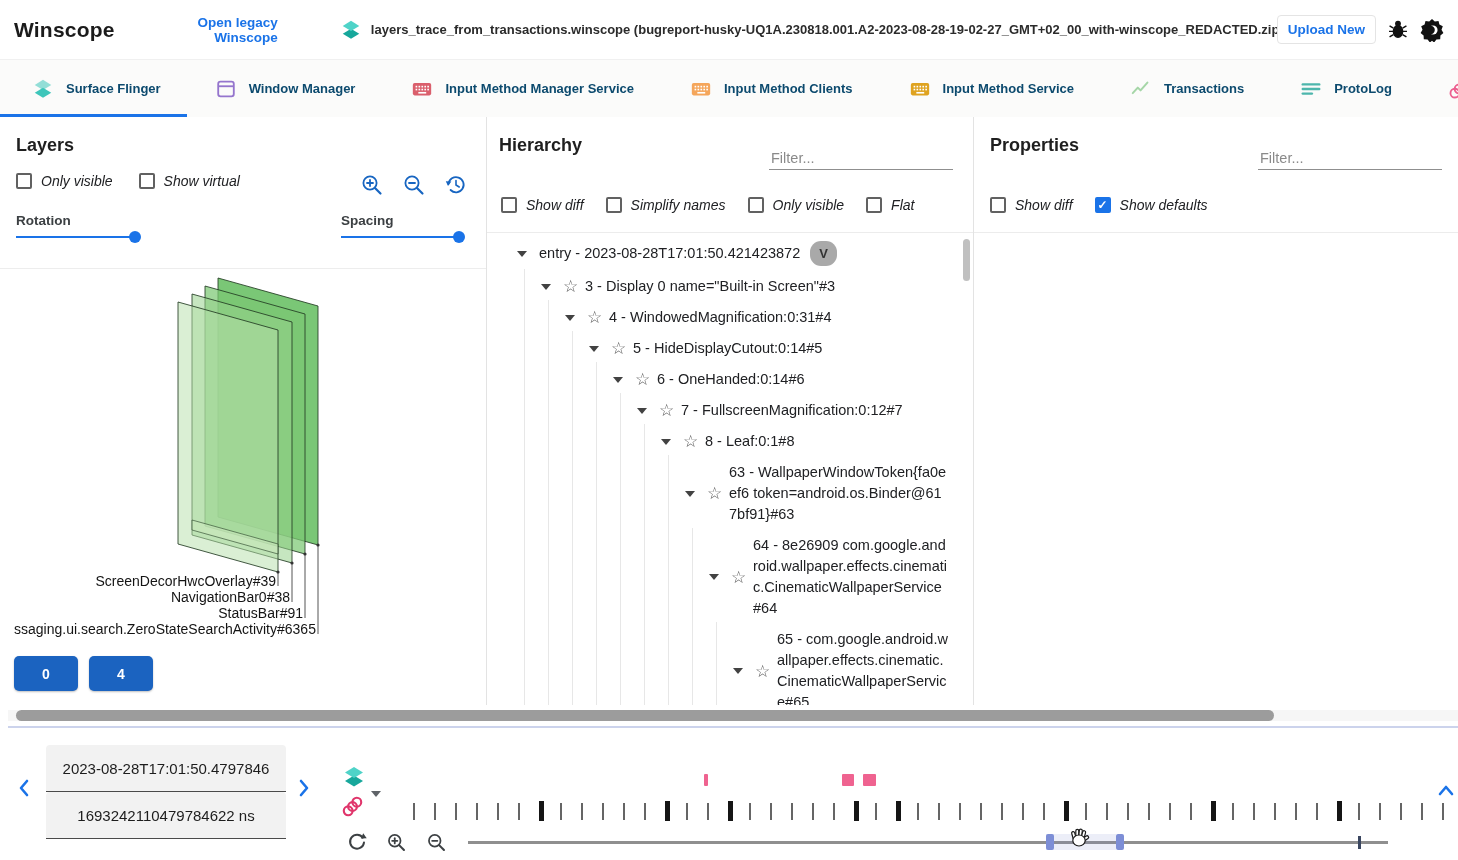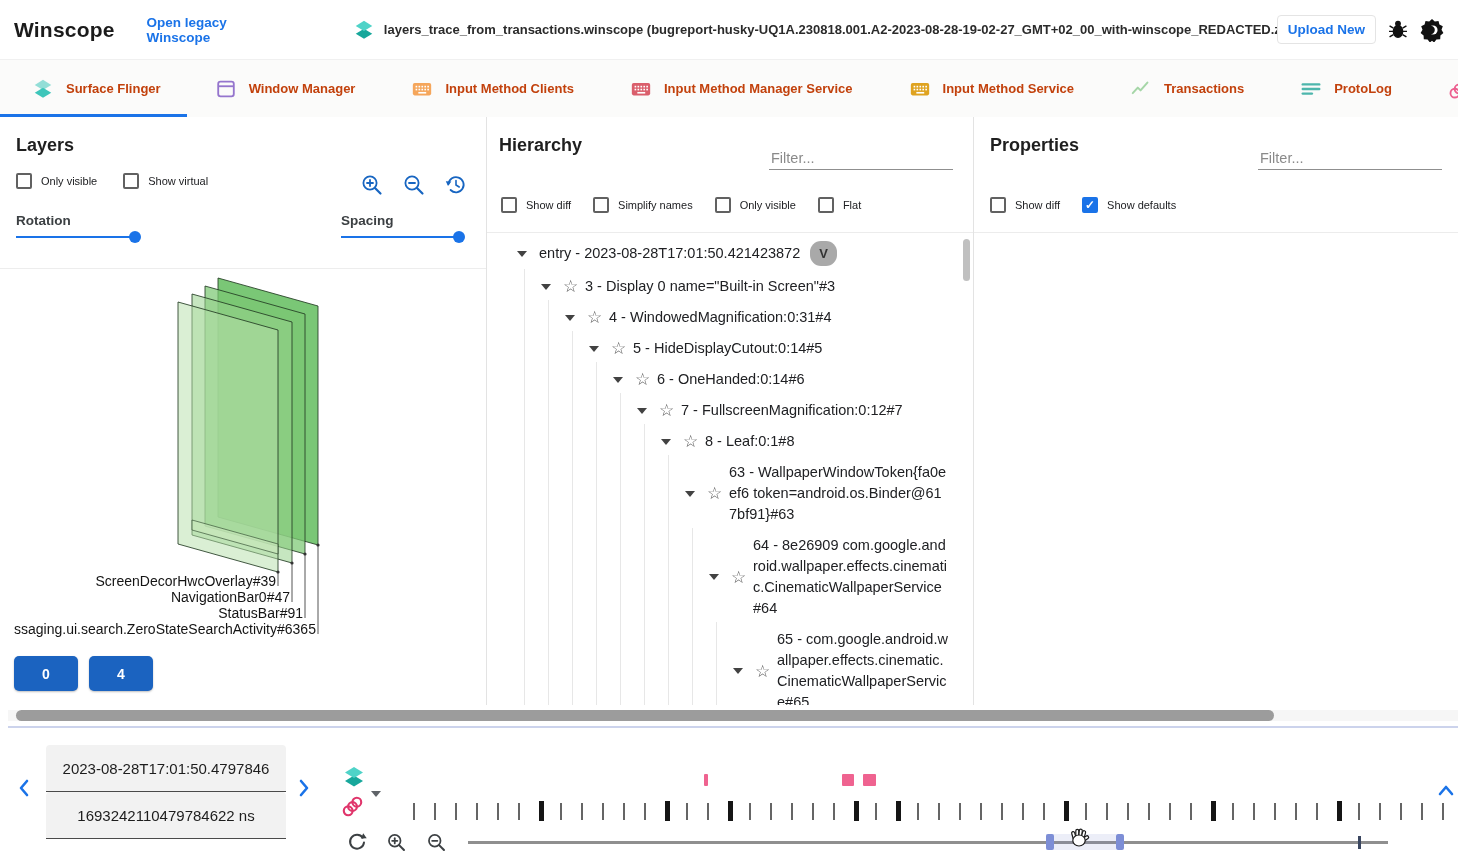--- a/index.html
+++ b/index.html
@@ -2,52 +2,52 @@
 <html style="--accent: #1a73e8; --button-blue: #1b63c0; --event-pink: #ef6390; --icon-teal: #3ec6ba; --layer-green: #8bc34a; --chip-gray: #a9a9a9;"><head>
 <meta charset="utf-8">
 <style>
   html,body{margin:0;padding:0;background:#fff;}
   .app{position:relative;width:1458px;height:860px;overflow:hidden;background:#fff;
        font-family:"Liberation Sans",sans-serif;color:#202124;}
   
   .header{position:absolute;top:0;left:0;right:0;height:60px;display:flex;align-items:center;
           padding:0 14px;box-sizing:border-box;background:#fff;border-bottom:1px solid #f0f0f0;}
   .app-title{font-size:21px;font-weight:bold;letter-spacing:.2px;color:#1b1b1b;}
-  .legacy-link{margin-left:32px;font-size:13.5px;font-weight:bold;color:var(--accent);cursor:pointer;}
+  .legacy-link{margin-left:17px;font-size:13.5px;font-weight:bold;color:var(--accent);cursor:pointer;text-align:right;}
   .file-group{margin-left:62px;display:flex;align-items:center;gap:9px;min-width:0;}
   .file-name{font-size:13px;font-weight:bold;color:#2b2b2b;white-space:nowrap;}
   .header-right{margin-left:auto;display:flex;align-items:center;gap:10px;}
   .upload-btn{border:1px solid #e4e4e4;border-radius:4px;background:#fff;color:var(--accent);
               font-weight:bold;font-size:13.5px;padding:6px 10px;font-family:inherit;cursor:pointer;white-space:nowrap;}
   .hicon{width:24px;height:24px;display:inline-flex;align-items:center;justify-content:center;}
   
   .tabs{position:absolute;top:60px;left:0;right:0;height:57px;background:#fbfbfa;
         border-bottom:1px solid #e6e6e6;display:flex;align-items:stretch;}
   .tab{display:flex;align-items:center;gap:12px;padding:0 28px;cursor:pointer;position:relative;}
   .tab:first-child{padding-left:32px;padding-right:26px;}
   .tab-icon{width:22px;height:22px;display:inline-flex;}
-  .tab-label{font-size:13px;font-weight:bold;color:#c2410c;white-space:nowrap;}
+  .tab-label{font-size:13px;font-weight:bold;color:#0c4a6e;white-space:nowrap;}
   .tab.active::after{content:"";position:absolute;left:0;right:0;bottom:0;height:3px;background:var(--accent);}
   
   .panel{position:absolute;top:117px;height:588px;box-sizing:border-box;background:#fff;overflow:hidden;}
   .panel-layers{left:0;width:487px;border-right:1px solid #e3e3e3;}
   .panel-hierarchy{left:487px;width:487px;border-right:1px solid #e3e3e3;}
   .panel-properties{left:974px;width:484px;}
   .panel h2{margin:0;position:absolute;top:18px;left:16px;font-size:18px;font-weight:bold;color:#1f1f1f;}
   .panel-hierarchy h2{left:12px;}
   .filter-input{position:absolute;top:30px;width:180px;border:none;border-bottom:1px solid #8f8f8f;
                 background:transparent;font-size:14.5px;font-family:inherit;color:#202124;padding:3px 2px;outline:none;}
   .filter-input::placeholder{color:#8a8a8a;}
   .cb-row{position:absolute;display:flex;align-items:center;gap:26px;}
   .cb-item{display:flex;align-items:center;gap:9px;cursor:pointer;}
   .cb{width:16px;height:16px;border:2px solid #616161;border-radius:2px;box-sizing:border-box;background:#fff;
       display:inline-flex;align-items:center;justify-content:center;flex:0 0 auto;}
   .cb.checked{background:var(--accent);border-color:var(--accent);color:#fff;font-size:12px;font-weight:bold;}
   .cb.checked::after{content:"\2713";line-height:1;}
-  .cb-label{font-size:11px;color:#202124;white-space:nowrap;}
+  .cb-label{font-size:14px;color:#202124;white-space:nowrap;font-style:italic;}
   
   .lp-tools{position:absolute;top:56px;right:18px;display:flex;gap:18px;}
   .tool-btn{width:24px;height:24px;cursor:pointer;display:inline-flex;}
   .slider-block{position:absolute;top:96px;}
   .slider-label{font-size:13.5px;font-weight:bold;color:#3c4043;margin-bottom:5px;}
   .slider-track{position:relative;height:2px;background:var(--accent);margin-top:8px;}
   .slider-thumb{position:absolute;top:-5px;width:12px;height:12px;border-radius:50%;background:var(--accent);}
   .lp-divider{position:absolute;left:0;right:0;top:151px;height:1px;background:#ededed;}
   .layer-label{position:absolute;font-size:14px;color:#141414;white-space:nowrap;}
   .lp-buttons{position:absolute;left:14px;top:539px;display:flex;gap:11px;}
@@ -140,60 +140,60 @@
     <div class="tab">
       <span class="tab-icon" style="color: rgb(149, 117, 205);">
         <svg width="22" height="22" viewBox="0 0 24 24" fill="none" stroke="currentColor" stroke-width="2">
           <rect x="3.5" y="4" width="17" height="16" rx="2.5"></rect>
           <line x1="3.5" y1="9" x2="20.5" y2="9"></line>
         </svg>
       </span>
       <span class="tab-label">Window Manager</span>
     </div>
     <div class="tab">
+      <span class="tab-icon" style="color: rgb(218, 95, 108);">
+        <svg width="22" height="22" viewBox="0 0 24 24">
+          <rect x="2" y="5.5" width="20" height="13.5" rx="2" fill="currentColor"></rect>
+          <g fill="#fff">
+              <rect x="5" y="8.5" width="1.8" height="1.8"></rect>
+              <rect x="8.2" y="8.5" width="1.8" height="1.8"></rect>
+              <rect x="11.4" y="8.5" width="1.8" height="1.8"></rect>
+              <rect x="14.6" y="8.5" width="1.8" height="1.8"></rect>
+              <rect x="17.8" y="8.5" width="1.8" height="1.8"></rect>
+              <rect x="5" y="11.7" width="1.8" height="1.8"></rect>
+              <rect x="8.2" y="11.7" width="1.8" height="1.8"></rect>
+              <rect x="11.4" y="11.7" width="1.8" height="1.8"></rect>
+              <rect x="14.6" y="11.7" width="1.8" height="1.8"></rect>
+              <rect x="17.8" y="11.7" width="1.8" height="1.8"></rect>
+              <rect x="8" y="15.2" width="8.6" height="1.8"></rect>
+            </g>
+        </svg>
+      </span>
+      <span class="tab-label">Input Method Manager Service</span>
+    </div>
+    <div class="tab">
       <span class="tab-icon" style="color: rgb(245, 166, 91);">
         <svg width="22" height="22" viewBox="0 0 24 24">
           <rect x="2" y="5.5" width="20" height="13.5" rx="2" fill="currentColor"></rect>
           <g fill="#fff">
               <rect x="5" y="8.5" width="1.8" height="1.8"></rect>
               <rect x="8.2" y="8.5" width="1.8" height="1.8"></rect>
               <rect x="11.4" y="8.5" width="1.8" height="1.8"></rect>
               <rect x="14.6" y="8.5" width="1.8" height="1.8"></rect>
               <rect x="17.8" y="8.5" width="1.8" height="1.8"></rect>
               <rect x="5" y="11.7" width="1.8" height="1.8"></rect>
               <rect x="8.2" y="11.7" width="1.8" height="1.8"></rect>
               <rect x="11.4" y="11.7" width="1.8" height="1.8"></rect>
               <rect x="14.6" y="11.7" width="1.8" height="1.8"></rect>
               <rect x="17.8" y="11.7" width="1.8" height="1.8"></rect>
               <rect x="8" y="15.2" width="8.6" height="1.8"></rect>
             </g>
         </svg>
       </span>
       <span class="tab-label">Input Method Clients</span>
-    </div>
-    <div class="tab">
-      <span class="tab-icon" style="color: rgb(218, 95, 108);">
-        <svg width="22" height="22" viewBox="0 0 24 24">
-          <rect x="2" y="5.5" width="20" height="13.5" rx="2" fill="currentColor"></rect>
-          <g fill="#fff">
-              <rect x="5" y="8.5" width="1.8" height="1.8"></rect>
-              <rect x="8.2" y="8.5" width="1.8" height="1.8"></rect>
-              <rect x="11.4" y="8.5" width="1.8" height="1.8"></rect>
-              <rect x="14.6" y="8.5" width="1.8" height="1.8"></rect>
-              <rect x="17.8" y="8.5" width="1.8" height="1.8"></rect>
-              <rect x="5" y="11.7" width="1.8" height="1.8"></rect>
-              <rect x="8.2" y="11.7" width="1.8" height="1.8"></rect>
-              <rect x="11.4" y="11.7" width="1.8" height="1.8"></rect>
-              <rect x="14.6" y="11.7" width="1.8" height="1.8"></rect>
-              <rect x="17.8" y="11.7" width="1.8" height="1.8"></rect>
-              <rect x="8" y="15.2" width="8.6" height="1.8"></rect>
-            </g>
-        </svg>
-      </span>
-      <span class="tab-label">Input Method Manager Service</span>
     </div>
     <div class="tab">
       <span class="tab-icon" style="color: rgb(223, 163, 32);">
         <svg width="22" height="22" viewBox="0 0 24 24">
           <rect x="2" y="5.5" width="20" height="13.5" rx="2" fill="currentColor"></rect>
           <g fill="#fff">
               <rect x="5" y="8.5" width="1.8" height="1.8"></rect>
               <rect x="8.2" y="8.5" width="1.8" height="1.8"></rect>
               <rect x="11.4" y="8.5" width="1.8" height="1.8"></rect>
               <rect x="14.6" y="8.5" width="1.8" height="1.8"></rect>
@@ -305,21 +305,21 @@
       </g>
       <g fill="#333">
         <circle cx="278" cy="304" r="1.6"></circle>
           <circle cx="292" cy="295" r="1.6"></circle>
         <circle cx="305" cy="286" r="1.6"></circle>
           <circle cx="318" cy="277" r="1.6"></circle>
       </g>
     </svg>
 
     <span class="layer-label" style="right:210px;top:456px;">ScreenDecorHwcOverlay#39</span>
-    <span class="layer-label" style="right:196px;top:472px;">NavigationBar0#47</span>
+    <span class="layer-label" style="right:196px;top:472px;">NavigationBar0#38</span>
     <span class="layer-label" style="right:183px;top:488px;">StatusBar#91</span>
     <span class="layer-label" style="left:14px;top:504px;">ssaging.ui.search.ZeroStateSearchActivity#6365</span>
 
     <div class="lp-buttons">
       <button class="stack-btn">0</button>
       <button class="stack-btn">4</button>
     </div>
   </div>
 
   <div class="panel panel-hierarchy">

